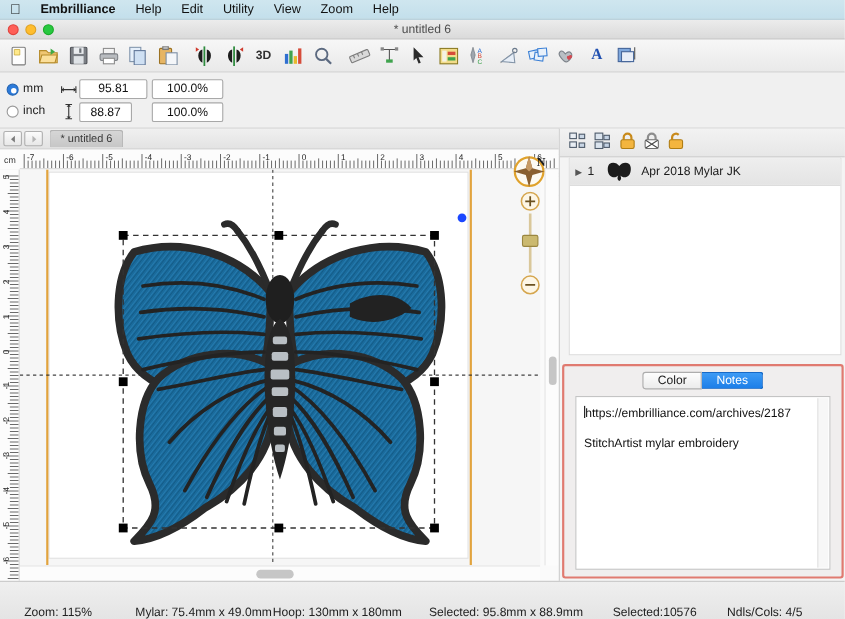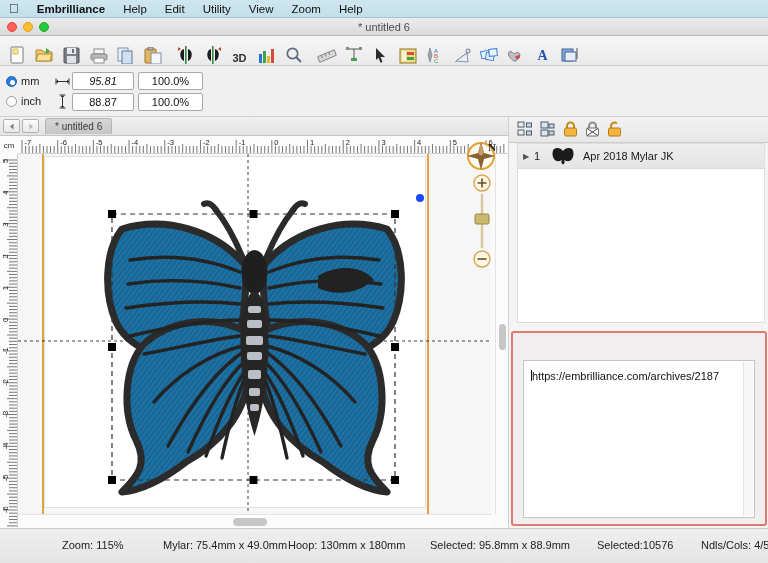--- a/index.html
+++ b/index.html
@@ -40,21 +40,21 @@
     font-size:11px; color:#4c4c4c;
   }
 
   
   .toolbar {
     position:absolute; top:36px; left:0; width:768px; height:30px;
     background: linear-gradient(#f7f7f7,#e9e9e9);
     border-bottom:1px solid #c9c9c9;
     display:flex; align-items:center; padding-left:4px;
   }
-  .tb-btn { width:27px; height:26px; display:flex; align-items:flex-end; justify-content:center; }
+  .tb-btn { width:27px; height:26px; display:flex; align-items:center; justify-content:center; }
   .tb-sep { width:6px; }
 
   
   .propbar {
     position:absolute; top:66px; left:0; width:768px; height:51px;
     background:#f0f0f0; border-bottom:1px solid #cfcfcf;padding-left:30px;
   }
   .radio-col { position:absolute; left:6px; top:5px; }
   .radio-row { display:flex; align-items:center; height:20px; }
   .radio {
@@ -69,22 +69,22 @@
   }
   .radio-lbl { font-size:11px; color:#1c1c1c; }
 
   .ico-col { position:absolute; left:52px; top:5px; }
   .ico-slot { height:20px; width:20px; display:flex; align-items:center; justify-content:center; }
 
   .field {
     background:#fff; border:1px solid #a8a8a8; border-radius:2px;
     height:18px; line-height:17px; text-align:center; font-size:11px; color:#111;
   }
-  .fld-w { position:absolute; left:72px; top:6px; width:62px;font-style:italic; }
-  .fld-h { position:absolute; left:72px; top:27px; width:62px; }
+  .fld-w { position:absolute; left:72px; top:6px; width:62px; }
+  .fld-h { position:absolute; left:72px; top:27px; width:48px; }
   .fld-sw { position:absolute; left:138px; top:6px; width:65px; }
   .fld-sh { position:absolute; left:138px; top:27px; width:65px; }
 
   .lockbtn {
     position:absolute; left:193px; top:85px; width:22px; height:22px;
     background:linear-gradient(#fbfbfb,#e6e6e6); border:1px solid #b0b0b0; border-radius:3px;
     display:flex; align-items:center; justify-content:center;
   }
   .sq-btn {
     background:linear-gradient(#fcfcfc,#ececec); border:1px solid #b4b4b4;
@@ -209,21 +209,21 @@
   }
   .notes-scroll { position:absolute; right:1px; top:1px; width:10px; bottom:1px; background:#f7f7f7; border-left:1px solid #e2e2e2; }
   .caret { display:inline-block; width:1px; height:11px; background:#111; vertical-align:-1px; margin-right:0px; }
 
   
   .statusbar {
     position:absolute; top:528px; left:0; width:768px; height:35px;
     background:linear-gradient(#efefef,#e4e4e4); border-top:1px solid #c8c8c8;
     font-size:11px; color:#222;
   }
-  .st { position:absolute; top:10px; white-space:nowrap;margin-left:40px; }
+  .st { position:absolute; top:22px; white-space:nowrap; }
   .st1 { left:22px; } .st2 { left:123px; } .st3 { left:248px; }
   .st4 { left:390px; } .st5 { left:557px; } .st6 { left:661px; }
 </style>
 </head>
 <body>
 
 <div id="app">
 
   <div class="menubar">
     <span class="apple"></span>
@@ -1015,23 +1015,28 @@
         <span class="rp-thumb">
           <svg width="24" height="19" viewBox="0 0 24 19">
               <path d="M12 4c-2-3-6-4-9-2-2 2-2 7 0 10 2 2.6 6 3 8 .6-1 2-1 4 1 5 2-1 2-3 1-5 2 2.4 6 2 8-.6 2-3 2-8 0-10-3-2-7-1-9 2z" fill="#1b1b1b"></path>
             </svg>
         </span>
         <span class="rp-name">Apr 2018 Mylar JK</span>
       </div>
     </div>
 
     <div class="notesbox">
+      <div class="tabs">
+        <div class="tab first">Color</div>
+        <div class="tab last active">Notes</div>
+      </div>
       <div class="notes-area">
         <div><span class="caret"></span><span>https://embrilliance.com/archives/2187</span></div>
         <div style="height:8px"></div>
+        <div>StitchArtist mylar embroidery</div>
         <div class="notes-scroll"></div>
       </div>
     </div>
   </div>
 
   <div class="statusbar">
     <span class="st st1">Zoom: 115%</span>
     <span class="st st2">Mylar: 75.4mm x 49.0mm</span>
     <span class="st st3">Hoop: 130mm x 180mm</span>
     <span class="st st4">Selected: 95.8mm x 88.9mm</span>

